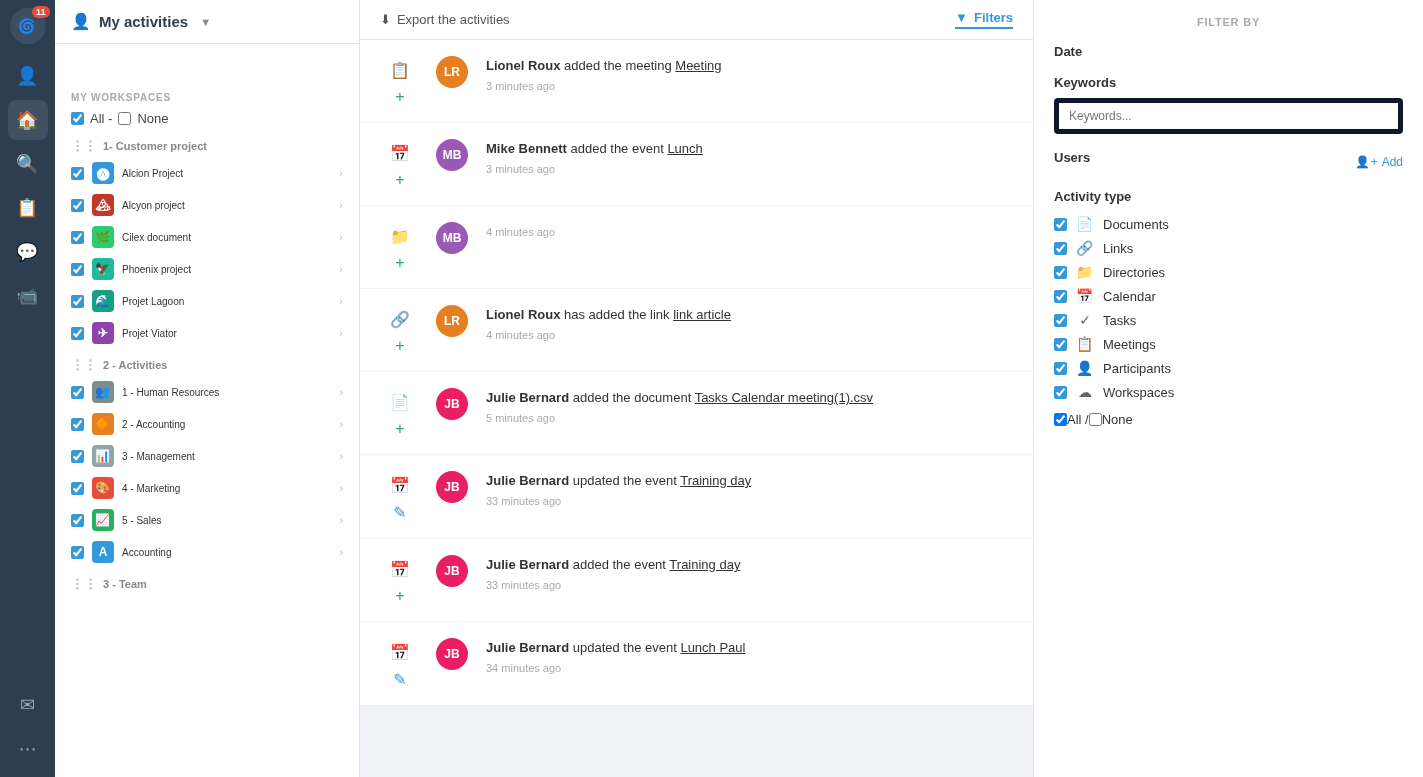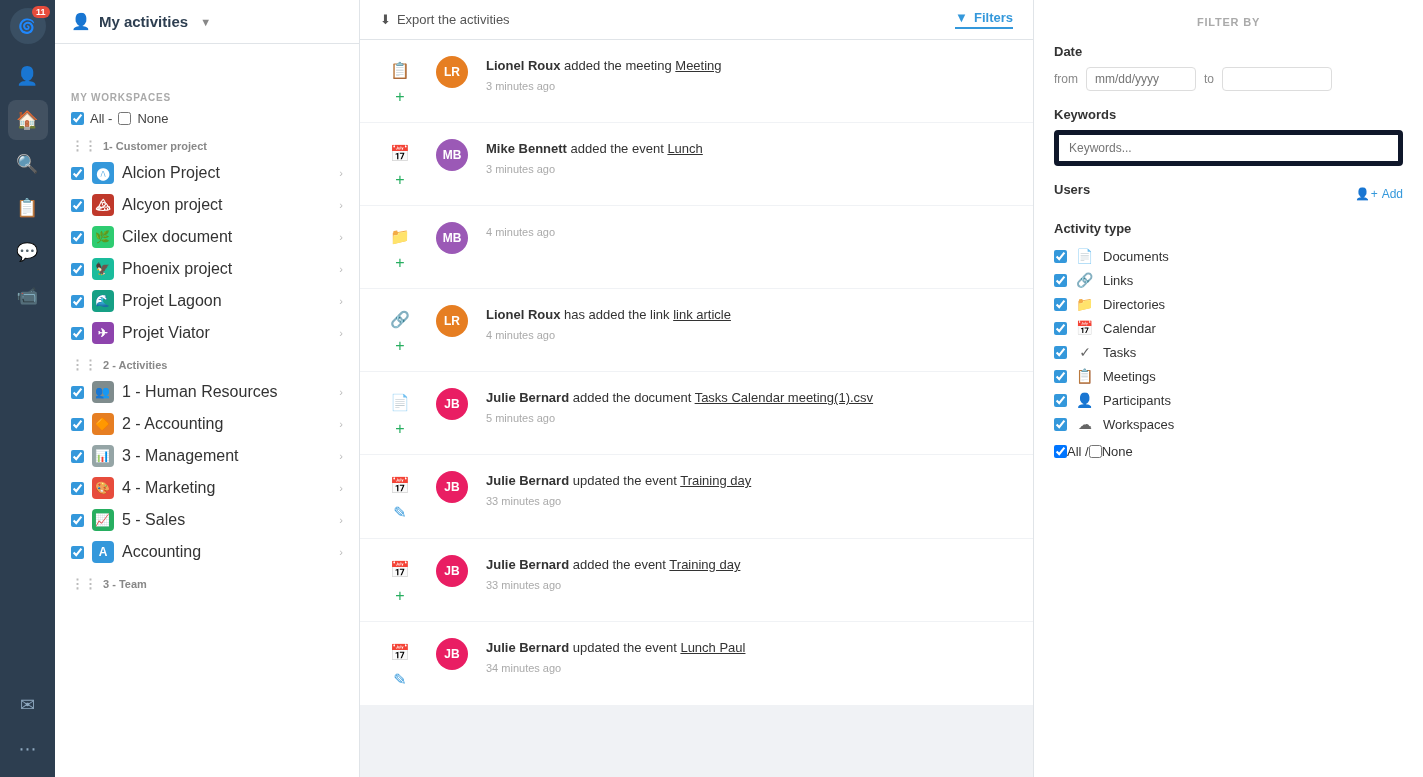--- a/index.html
+++ b/index.html
@@ -81,21 +81,21 @@
       padding: 5px 16px 5px 16px;
       cursor: pointer; color: #333;
     }
     .sidebar-item input[type=checkbox] { accent-color: #3498db; flex-shrink: 0; }
     .sidebar-item .ws-icon {
       width: 22px; height: 22px; border-radius: 4px;
       object-fit: cover; flex-shrink: 0;
       display: flex; align-items: center; justify-content: center;
       font-size: 12px; color: white; font-weight: bold;
     }
-    .sidebar-item .item-name { flex: 1; font-size: 16px; }
+    .sidebar-item .item-name { flex: 1; font-size: 10px; }
     .sidebar-item .chevron-right { color: #bbb; font-size: 11px; margin-left: auto; }
 
     
     .main-content {
       flex: 1;
       display: flex;
       flex-direction: column;
       overflow: hidden;
     }
     .main-toolbar {
@@ -475,26 +475,20 @@
     </div>
 
   </div>
 </div>
 
 <div class="filter-panel scrollbar-thin">
   <div class="filter-panel-title">FILTER BY</div>
 
   <div class="filter-section">
     <div class="filter-section-label">Date</div>
-    <div class="date-row">
-      <span class="date-label">from</span>
-      <input type="text" class="date-input" placeholder="mm/dd/yyyy" style="">
-      <span class="date-label">to</span>
-      <input type="text" class="date-input" style="">
-    </div>
   </div>
 
   <div class="filter-section">
     <div class="filter-section-label">Keywords</div>
     <input type="text" class="keywords-input" placeholder="Keywords..." style="">
   </div>
 
   <div class="filter-section">
     <div class="users-row">
       <span class="filter-section-label">Users</span>

